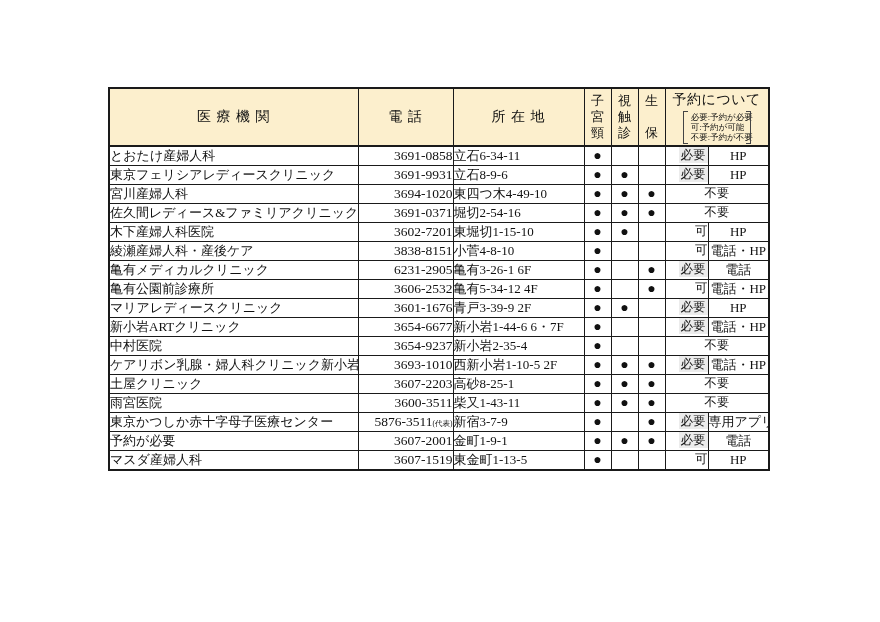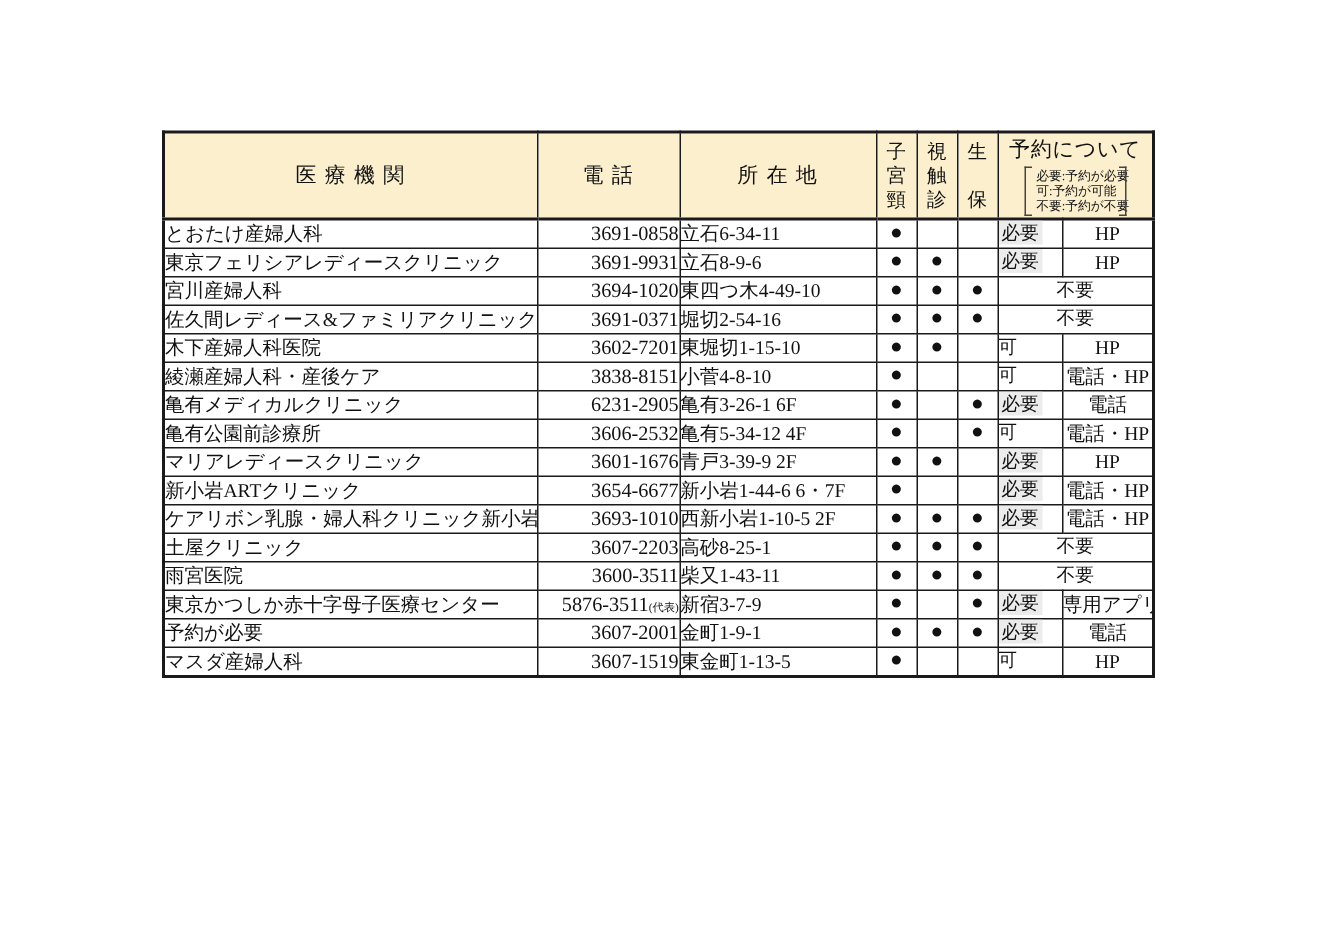--- a/index.html
+++ b/index.html
@@ -36,21 +36,21 @@
   }
   .resv-note::after {
     content:""; position:absolute; right:0; top:1px; bottom:1px; width:4px;
     border:1px solid #444; border-left:none;
   }
 
   .c-name  { font-size:13px; text-align:left; padding:0 2px 0 4px; white-space:nowrap; }
   .c-phone { font-size:13.5px; text-align:right; padding-left:6px; white-space:nowrap;margin-left:39px; }
   .c-addr  { font-size:13px; text-align:left; padding-left:5px; white-space:nowrap; }
   .c-dot   { text-align:center; font-size:14px; line-height:1; }
-  .c-resv  { text-align:left; font-size:12.5px; }
+  .c-resv  { text-align:right; font-size:12.5px; }
   .c-resv-merged { text-align:center; font-size:12.5px; }
   .c-method { text-align:center; font-size:13px; white-space:nowrap; }
   .shade { background:#ececec; padding:1px 2px; }
   .tiny { font-size:7.5px; }
 </style>
 </head>
 <body>
 
 <div class="page">
   <table class="med">
@@ -192,20 +192,29 @@
         <td class="c-name">新小岩ARTクリニック</td>
         <td class="c-phone">3654-6677</td>
         <td class="c-addr">新小岩1-44-6  6・7F</td>
         <td class="c-dot">●</td>
         <td class="c-dot"></td>
         <td class="c-dot"></td>
         <td class="c-resv"><span class="shade">必要</span></td>
         <td class="c-method">電話・HP</td>
       </tr>
       <tr>
+        <td class="c-name">中村医院</td>
+        <td class="c-phone">3654-9237</td>
+        <td class="c-addr">新小岩2-35-4</td>
+        <td class="c-dot">●</td>
+        <td class="c-dot"></td>
+        <td class="c-dot"></td>
+        <td class="c-resv-merged" colspan="2">不要</td>
+      </tr>
+      <tr>
         <td class="c-name">ケアリボン乳腺・婦人科クリニック新小岩</td>
         <td class="c-phone">3693-1010</td>
         <td class="c-addr">西新小岩1-10-5  2F</td>
         <td class="c-dot">●</td>
         <td class="c-dot">●</td>
         <td class="c-dot">●</td>
         <td class="c-resv"><span class="shade">必要</span></td>
         <td class="c-method">電話・HP</td>
       </tr>
       <tr>

